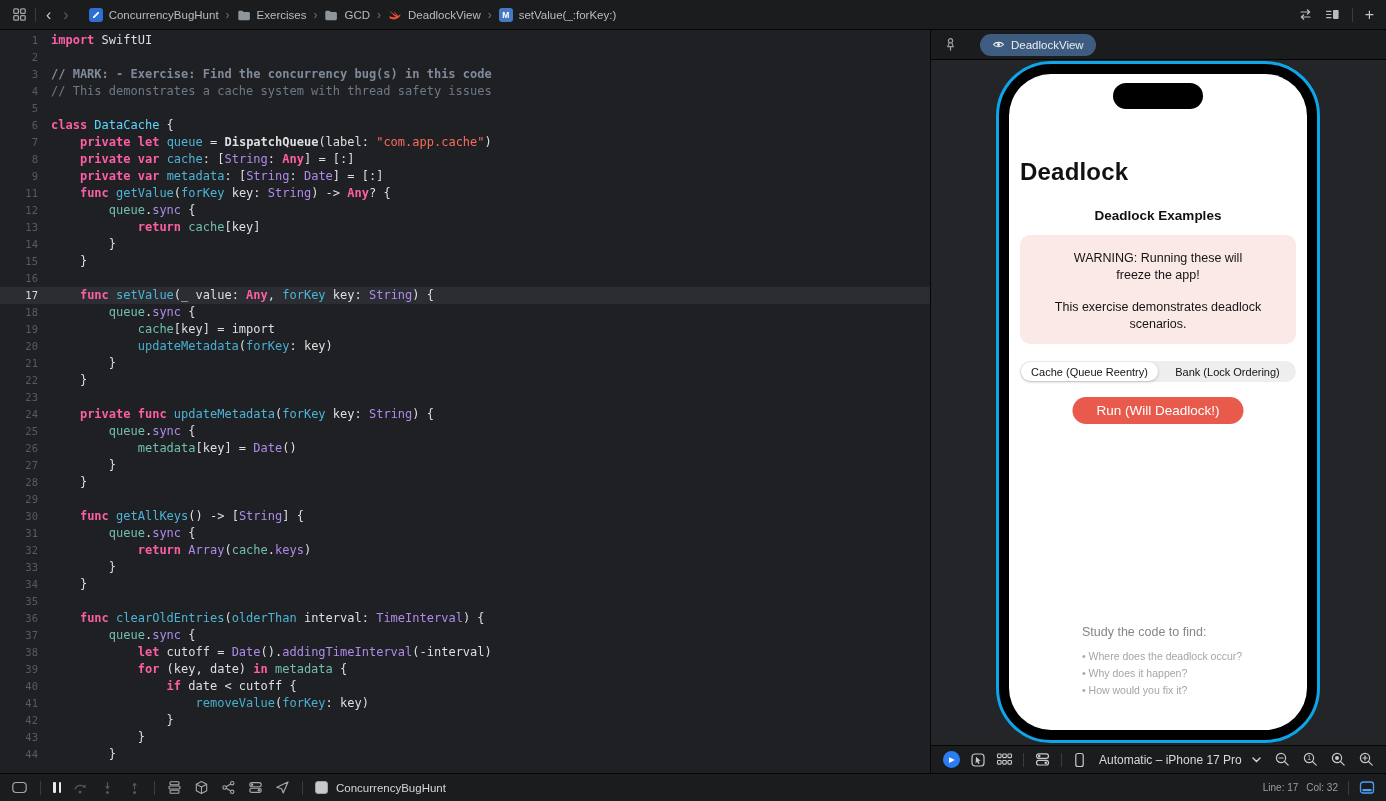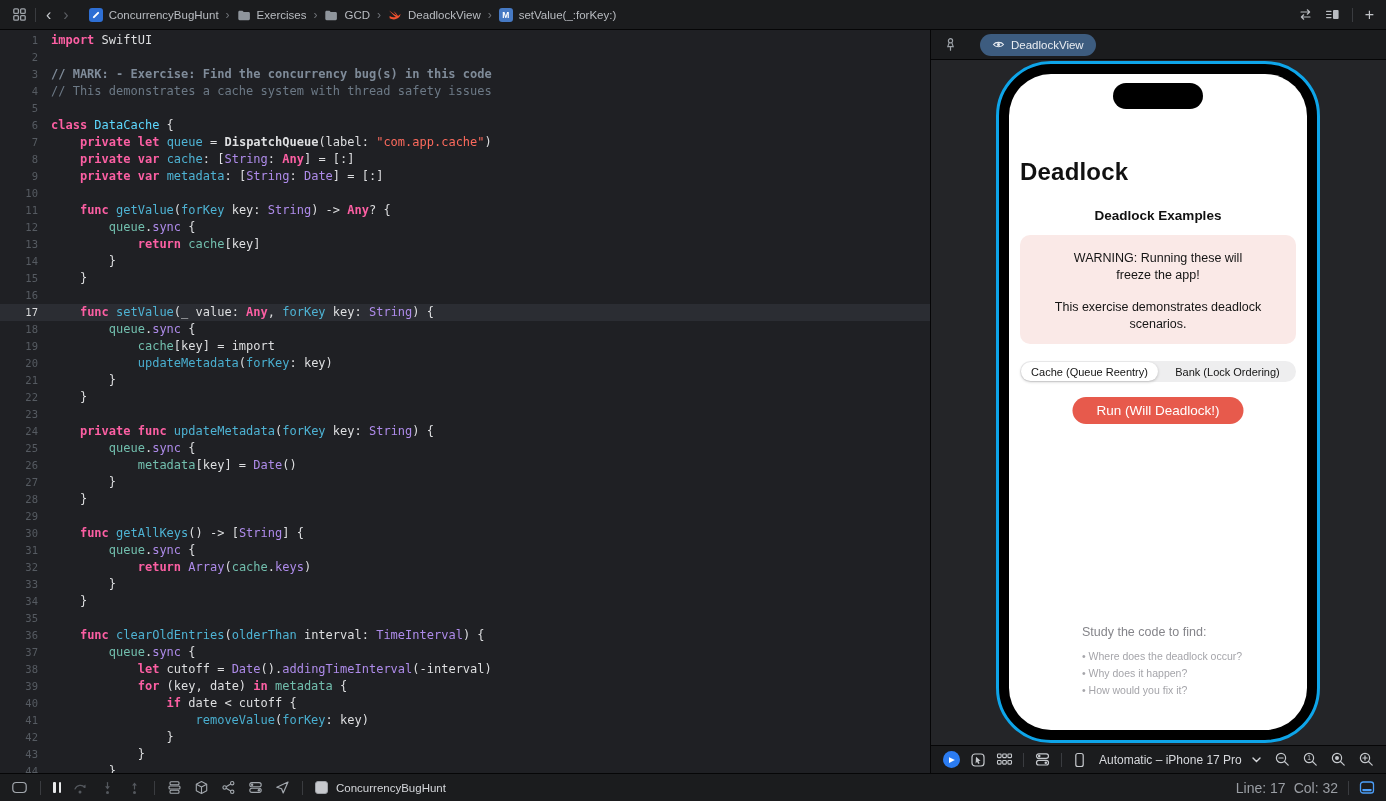--- a/index.html
+++ b/index.html
@@ -89,21 +89,21 @@
 
   
   .statusbar{height:28px;flex:0 0 28px;background:#1b1c1e;border-top:1px solid #060607;
     display:flex;align-items:center;padding:0 11px;gap:12px;color:#a3a8ae}
   .dim{color:#54585e}
   .pausebars{display:flex;gap:3px}
   .pausebars i{width:2.5px;height:11px;background:#e8e9eb;border-radius:1px}
   .appchip{width:13px;height:13px;border-radius:3px;background:#c7c9cd;border:1px solid #9ea1a6;flex:0 0 13px}
   .appname{font-size:11.5px;color:#d4d6da;margin-left:-4px}
   .sb-right{margin-left:auto;display:flex;align-items:center;gap:10px}
-  .linecol{font-size:14px;color:#9a9ea4;display:flex;gap:8px}
+  .linecol{font-size:10px;color:#9a9ea4;display:flex;gap:8px}
   svg{display:block}
 </style>
 </head>
 <body>
 
 <div class="app">
 
   <div class="topbar">
     <span class="tb-ico">
       <svg width="15" height="15" viewBox="0 0 15 15" fill="none" stroke="currentColor" stroke-width="1.3">
@@ -205,24 +205,20 @@
             <span class="ln">7</span>
             <span class="cd"><span class="tk-w">    </span><span class="tk-k">private</span><span class="tk-w"> </span><span class="tk-k">let</span><span class="tk-w"> </span><span class="tk-d">queue</span><span class="tk-w"> = </span><span class="tk-b">DispatchQueue</span><span class="tk-w">(label: </span><span class="tk-r">"com.app.cache"</span><span class="tk-w">)</span></span>
           </div>
           <div class="crow">
             <span class="ln">8</span>
             <span class="cd"><span class="tk-w">    </span><span class="tk-k">private</span><span class="tk-w"> </span><span class="tk-k">var</span><span class="tk-w"> </span><span class="tk-d">cache</span><span class="tk-w">: [</span><span class="tk-s">String</span><span class="tk-w">: </span><span class="tk-k">Any</span><span class="tk-w">] = [:]</span></span>
           </div>
           <div class="crow">
             <span class="ln">9</span>
             <span class="cd"><span class="tk-w">    </span><span class="tk-k">private</span><span class="tk-w"> </span><span class="tk-k">var</span><span class="tk-w"> </span><span class="tk-d">metadata</span><span class="tk-w">: [</span><span class="tk-s">String</span><span class="tk-w">: </span><span class="tk-s">Date</span><span class="tk-w">] = [:]</span></span>
-          </div>
-          <div class="crow">
-            <span class="ln">10</span>
-            <span class="cd"></span>
           </div>
           <div class="crow">
             <span class="ln">11</span>
             <span class="cd"><span class="tk-w">    </span><span class="tk-k">func</span><span class="tk-w"> </span><span class="tk-d">getValue</span><span class="tk-w">(</span><span class="tk-d">forKey</span><span class="tk-w"> key: </span><span class="tk-s">String</span><span class="tk-w">) -&gt; </span><span class="tk-k">Any</span><span class="tk-w">? {</span></span>
           </div>
           <div class="crow">
             <span class="ln">12</span>
             <span class="cd"><span class="tk-w">        </span><span class="tk-p">queue</span><span class="tk-w">.</span><span class="tk-s">sync</span><span class="tk-w"> {</span></span>
           </div>
           <div class="crow">

